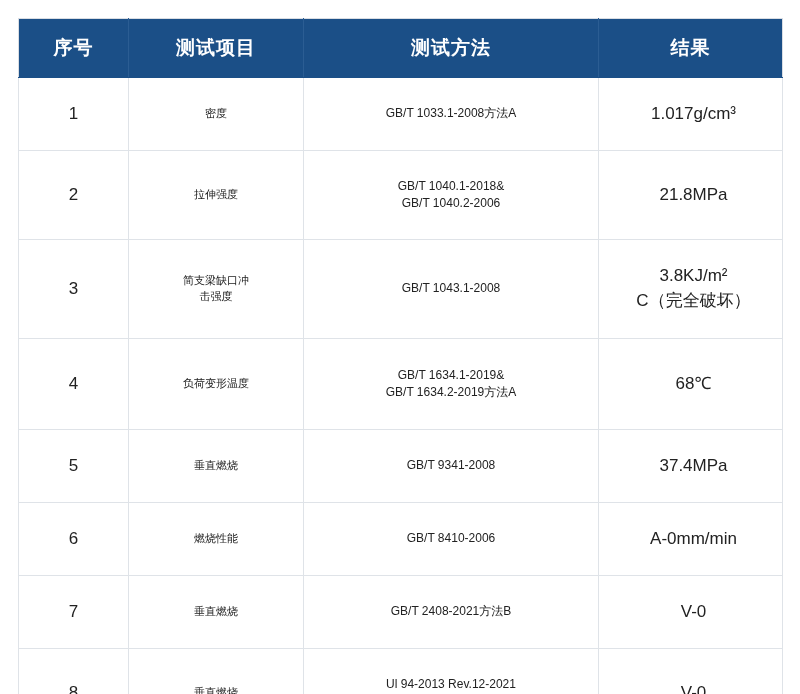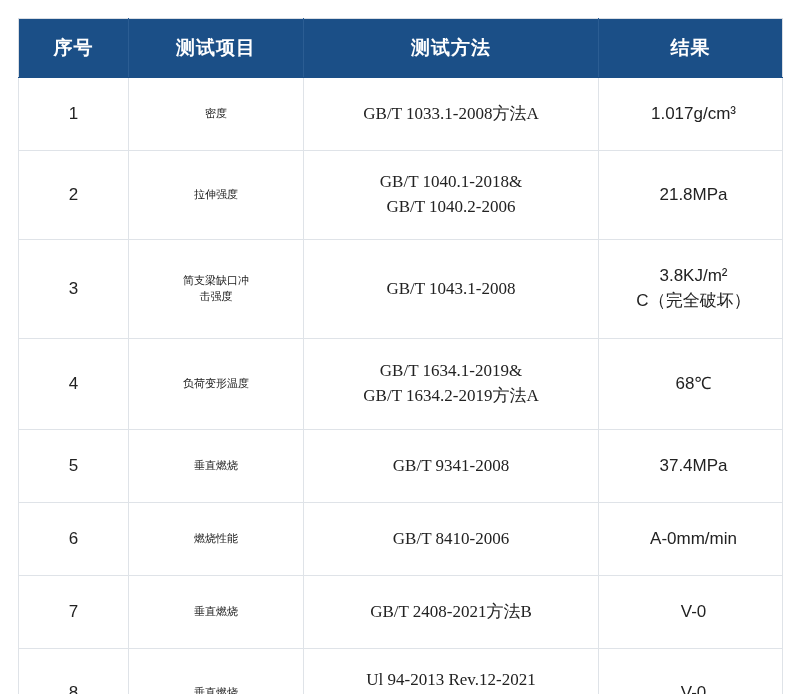--- a/index.html
+++ b/index.html
@@ -58,21 +58,21 @@
   tbody tr.r2 td { height: 72px; }
   tbody tr.r3 td { height: 82px; }
   tbody tr.r4 td { height: 74px; }
   tbody tr.r5 td { height: 56px; }
   tbody tr.r6 td { height: 56px; }
   tbody tr.r7 td { height: 56px; }
   tbody tr.r8 td { height: 72px; }
 
   td.col-index { font-size: 17px; }
   td.col-item { font-size: 11px; }
-  td.col-method { font-size: 17px; font-family: Liberation Serif, serif; }
+  td.col-method { font-size: 12px; }
   td.col-result { font-size: 17px; padding-left: 12px; }
   .cell-lines { white-space: pre-line; }
 </style>
 </head>
 <body>
 
 <div class="page">
   <table class="spec-table">
     <colgroup>
       <col class="c1">

